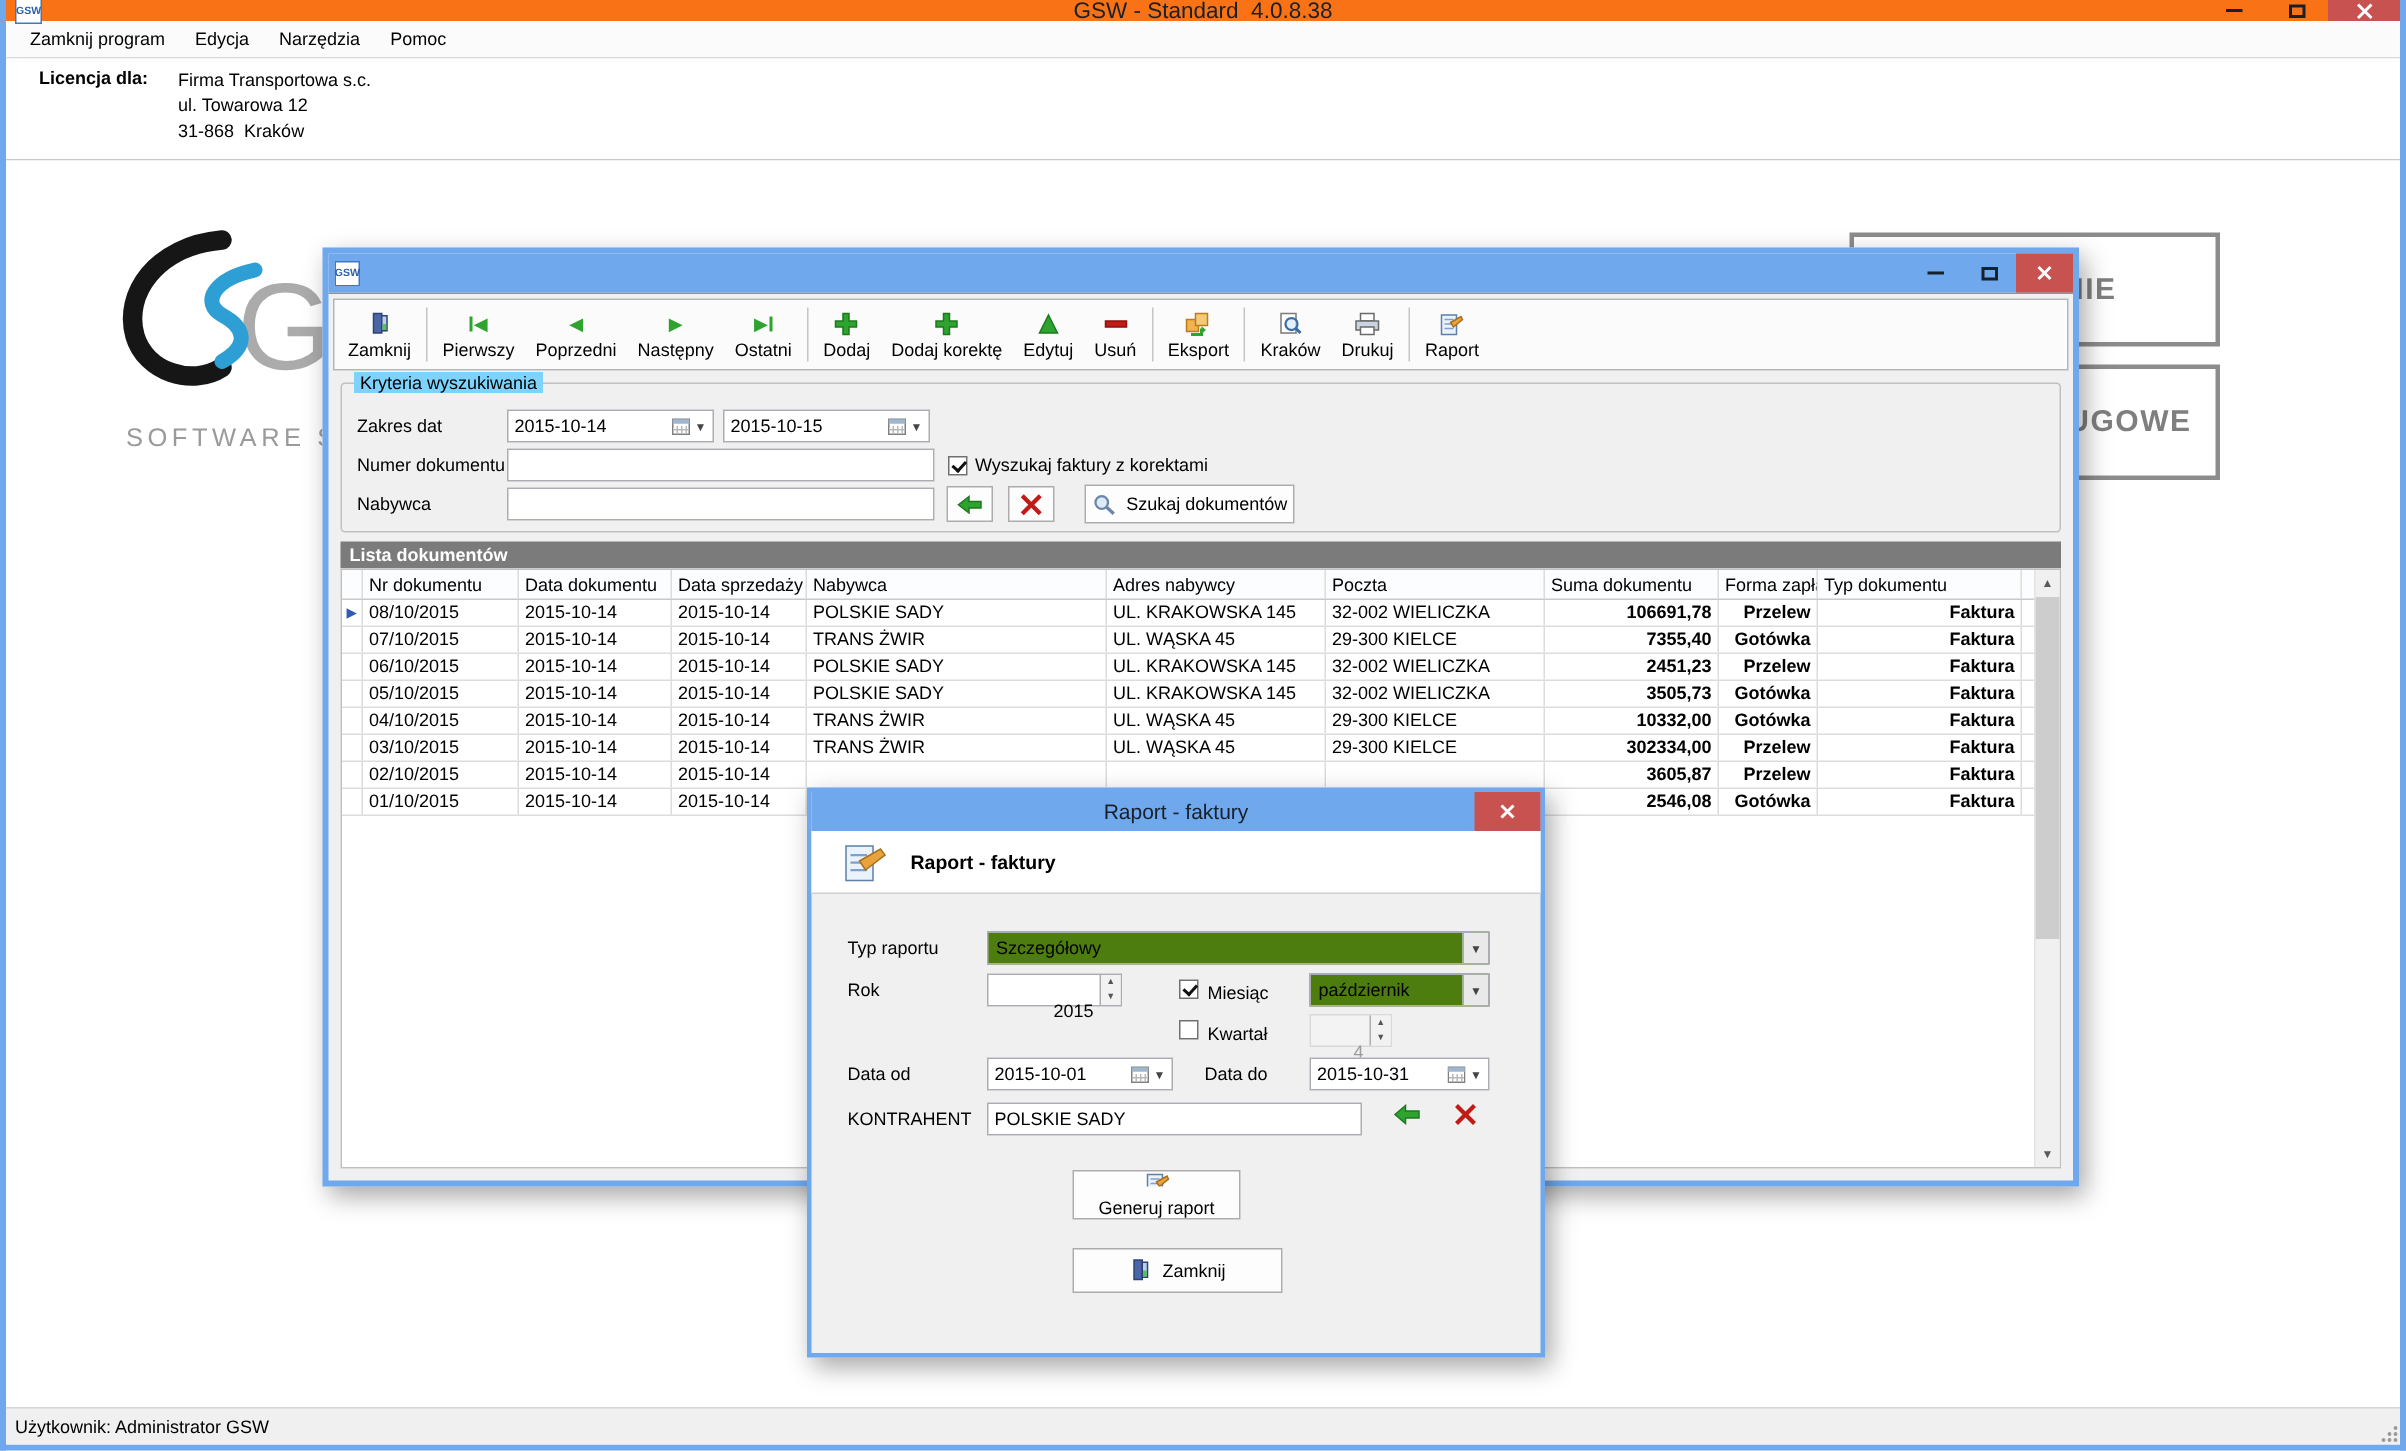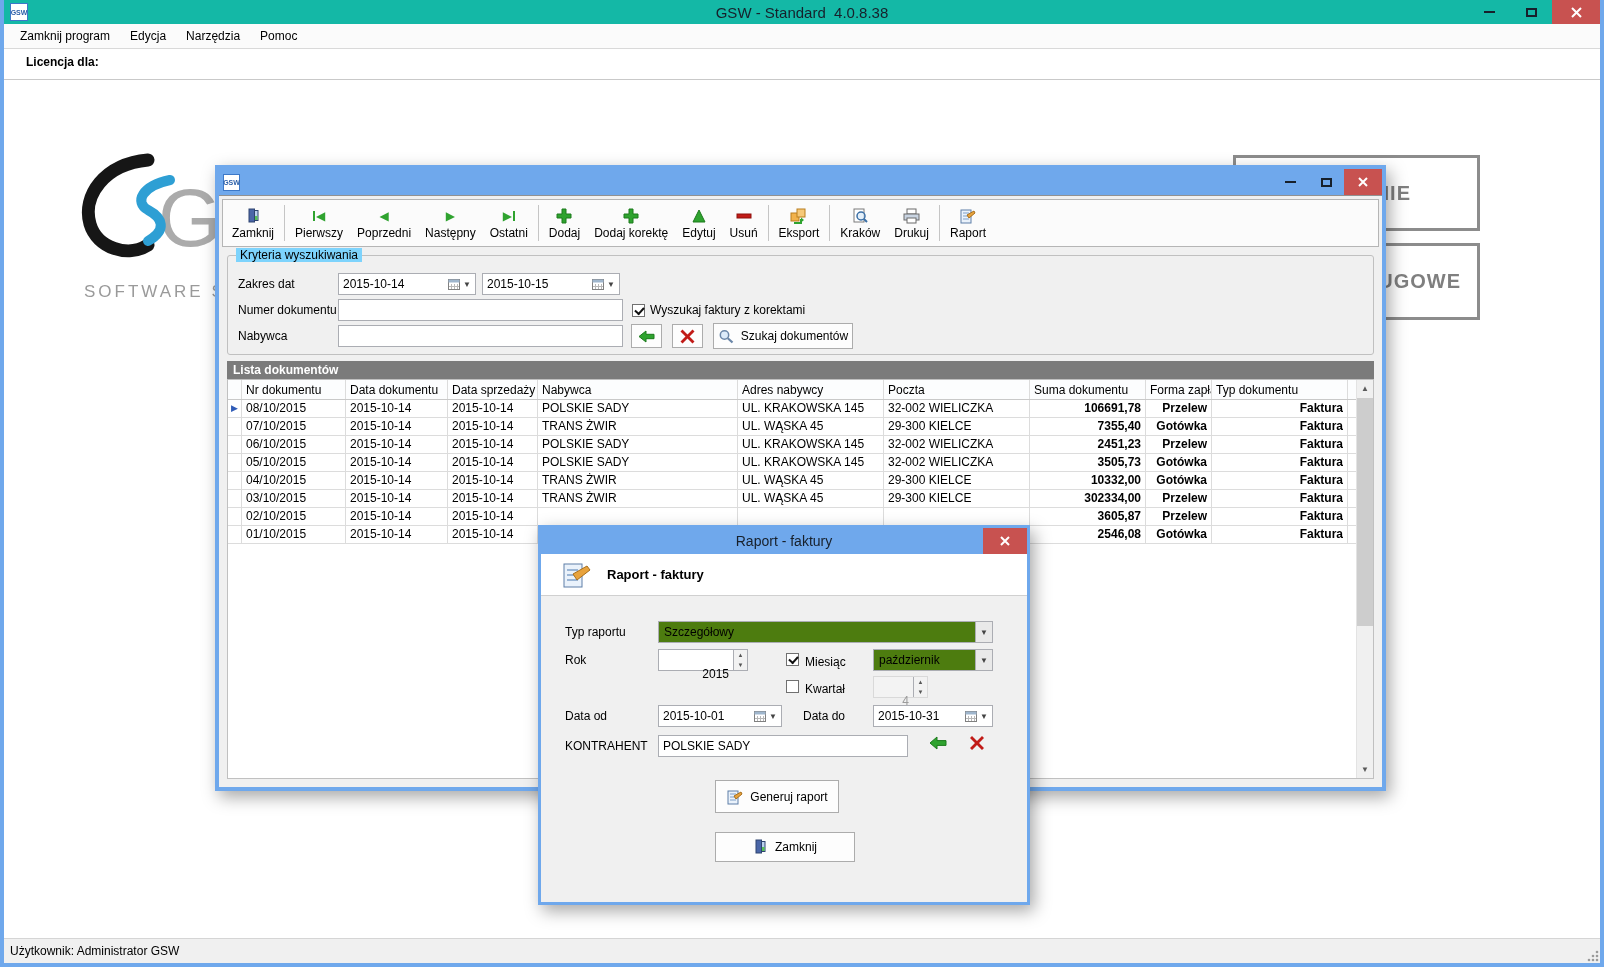--- a/index.html
+++ b/index.html
@@ -7,21 +7,21 @@
   body {
     width:1604px; height:967px; position:relative; overflow:hidden;
     font-family:"Liberation Sans", sans-serif; font-size:12px; color:#000;
     background:#fff;
   }
   .pre { white-space:pre; }
 
   
   .main-window { position:absolute; inset:0; border:4px solid #6FA8EC; border-top:none;
     display:flex; flex-direction:column; background:#fff; }
-  .titlebar { height:24px; background:#14b8a6; display:flex; align-items:center; position:relative; flex:0 0 auto; }
+  .titlebar { height:14px; background:#f97316; display:flex; align-items:center; position:relative; flex:0 0 auto; }
   .titlebar .app-ico { width:18px; height:18px; background:#fff; border:1px solid #3C78C8;
     margin-left:6px; display:flex; align-items:center; justify-content:center;
     font-size:7px; font-weight:bold; color:#2C5FA8; }
   .titlebar .tb-title { position:absolute; left:0; right:0; text-align:center; font-size:15px; color:#17202B; }
   .winbtns { margin-left:auto; display:flex; align-items:stretch; height:100%; position:relative; z-index:2; }
   .winbtn { width:42px; display:flex; align-items:center; justify-content:center; }
   .winbtn .min-glyph { width:11px; height:2px; background:#17202B; }
   .winbtn .max-glyph { width:11px; height:9px; border:2px solid #17202B; background:transparent; }
   .winbtn.close { background:#C85250; width:48px; }
 
@@ -93,21 +93,21 @@
 
   .cb { width:13px; height:13px; background:#fff; border:1px solid #707070; position:relative;
     display:inline-block; flex:0 0 auto; }
   .cb.checked::after { content:''; position:absolute; left:2px; top:2px; width:7px; height:4px;
     border-left:2px solid #101010; border-bottom:2px solid #101010; transform:rotate(-48deg); }
   .cblabel { margin-left:5px; }
 
   .btn { background:#FDFDFD; border:1px solid #ACACAC; display:flex; align-items:center;
     justify-content:center; gap:7px; }
   .sq-btn { width:31px; height:24px; margin-right:10px; }
-  .search-btn { width:140px; height:26px; }
+  .search-btn { width:140px; height:26px; margin-left:10px; }
 
   
   .list-header { margin:2px 8px 0 8px; background:#7B7B7B; color:#ffffff; font-weight:bold;
     padding:2px 6px; height:18px; flex:0 0 auto; }
   .table-wrap { margin:0 8px 8px 8px; background:#fff; border:1px solid #C0C0C0; flex:1;
     display:flex; min-height:0; }
   .tgrid { flex:1; overflow:hidden; }
   .thead { display:flex; height:20px; border-bottom:1px solid #C9C9C9; background:#FCFDFE; }
   .hcell { padding:3px 4px 0 4px; border-right:1px solid #DCDCDC; white-space:nowrap; overflow:hidden; }
   .trow { display:flex; height:18px; border-bottom:1px solid #DCDCDC; background:#fff; }
@@ -178,20 +178,25 @@
 
   <div class="menubar">
     <div class="menu-item">Zamknij program</div>
     <div class="menu-item">Edycja</div>
     <div class="menu-item">Narzędzia</div>
     <div class="menu-item">Pomoc</div>
   </div>
 
   <div class="license-panel">
     <div class="license-label">Licencja dla:</div>
+    <div class="license-lines">
+      <div>Firma Transportowa s.c.</div>
+      <div>ul. Towarowa 12</div>
+      <div class="pre">31-868  Kraków</div>
+    </div>
   </div>
 
   <div class="main-area"></div>
 
   <div class="statusbar">
     <span>Użytkownik: Administrator GSW</span>
     <svg class="grip" width="12" height="12">
       <circle cx="10" cy="10" r="1.3" fill="#9a9a9a"></circle>
         <circle cx="6" cy="10" r="1.3" fill="#9a9a9a"></circle>
       <circle cx="10" cy="6" r="1.3" fill="#9a9a9a"></circle>
@@ -629,21 +634,21 @@
     <svg width="18" height="14">
         <path d="M8 1 L1 7 L8 13 L8 9.4 H17 V4.6 H8 Z" fill="#2FA32F" stroke="#1C7A1C"></path>
       </svg>
   </div>
   <div class="flat-ico abs" style="left:428px;top:207px;">
     <svg width="16" height="16">
         <path d="M3 1 L8 6 L13 1 L15 3 L10 8 L15 13 L13 15 L8 10 L3 15 L1 13 L6 8 L1 3 Z" fill="#C11B17"></path>
       </svg>
   </div>
 
-  <div class="btn dlg-btn abs" style="left:174px;top:252px;width:124px;">
+  <div class="btn dlg-btn abs" style="left:174px;top:252px;width:112px;flex-direction:column;">
     <svg width="17" height="16">
         <rect x="2" y="2" width="10" height="13" fill="#EAF2FB" stroke="#5E7FA8"></rect>
         <line x1="4" y1="5" x2="10" y2="5" stroke="#7FA0C8"></line>
         <line x1="4" y1="8" x2="10" y2="8" stroke="#7FA0C8"></line>
         <line x1="4" y1="11" x2="10" y2="11" stroke="#7FA0C8"></line>
         <path d="M8 7 L15 3 L16 5 L10 10 Z" fill="#E8A33D" stroke="#A86F1C"></path>
       </svg>
     <span>Generuj raport</span>
   </div>
   <div class="btn abs" style="left:174px;top:304px;width:140px;height:30px;">

